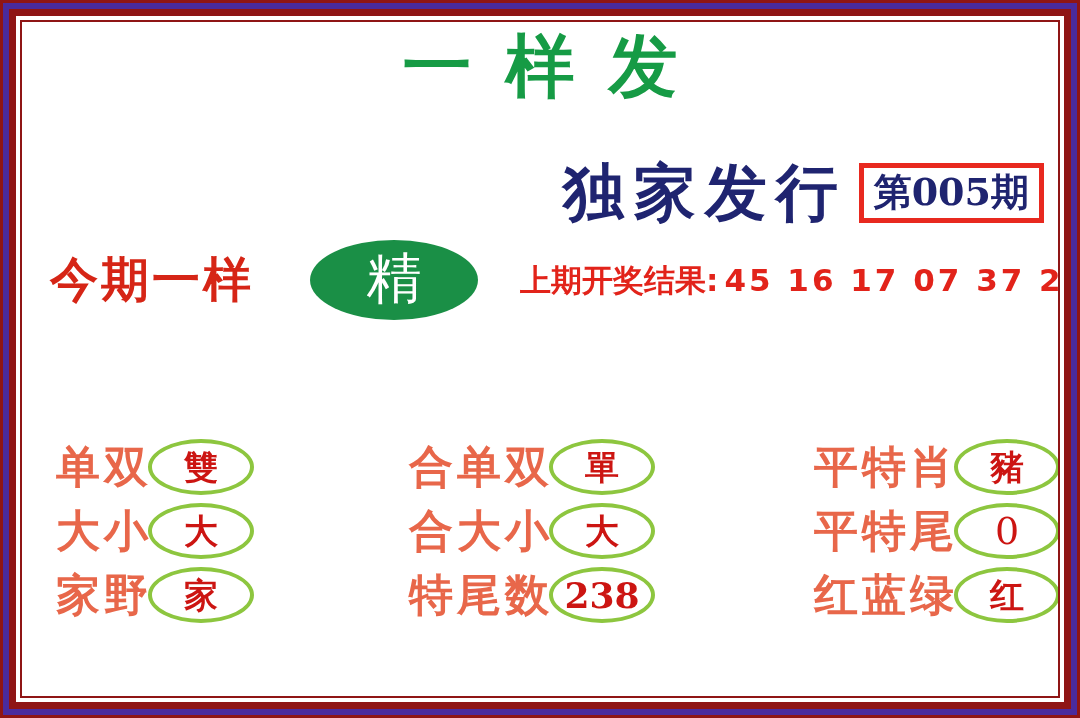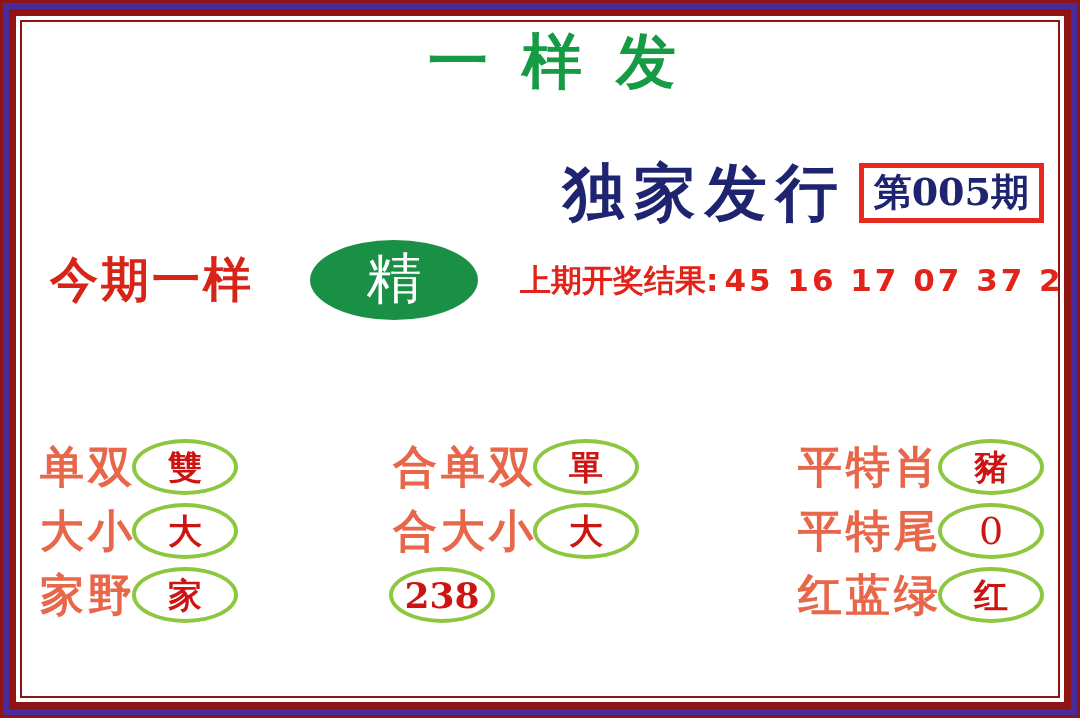--- a/index.html
+++ b/index.html
@@ -65,28 +65,28 @@
     top: 22px;
     right: 22px;
     bottom: 22px;
     background: #ffffff;
     overflow: hidden;
   }
 
   
   .main-title {
     position: absolute;
-    left: 12px;
+    left: 0;
     top: 8px;
     width: 100%;
     text-align: center;
     color: #169b45;
     font-family: "DejaVu Serif", "Liberation Serif", serif;
     font-weight: bold;
-    font-size: 60px;
+    font-size: 69px;
     letter-spacing: 34px;
     line-height: 1.05;
     text-indent: 34px;
     white-space: nowrap;
   }
 
   .subtitle-row {
     position: absolute;
     left: 0;
     top: 140px;
@@ -168,21 +168,21 @@
     font-weight: bold;
     font-size: 31px;
     white-space: nowrap;
     letter-spacing: 0px;
   }
   .last-result .nums { letter-spacing: 3px; margin-left: 6px; }
 
   
   .grid {
     position: absolute;
-    left: 0;
+    left: 16px;
     top: 418px;
     width: 100%;
     display: flex;
     justify-content: space-between;
     padding: 0 14px 0 18px;
     box-sizing: border-box;
   }
   .grid-col {
     display: flex;
     flex-direction: column;
@@ -303,20 +303,21 @@
             <span class="val">單</span>
           </span>
         </div>
         <div class="grid-row">
           <span class="row-label">合大小</span>
           <span class="row-oval">
             <span class="val">大</span>
           </span>
         </div>
         <div class="grid-row">
+          <span class="row-label">特尾数</span>
           <span class="row-oval">
             <span class="val num">238</span>
           </span>
         </div>
       </div>
 
       <div class="grid-col col-3">
         <div class="grid-row">
           <span class="row-label">平特肖</span>
           <span class="row-oval">

